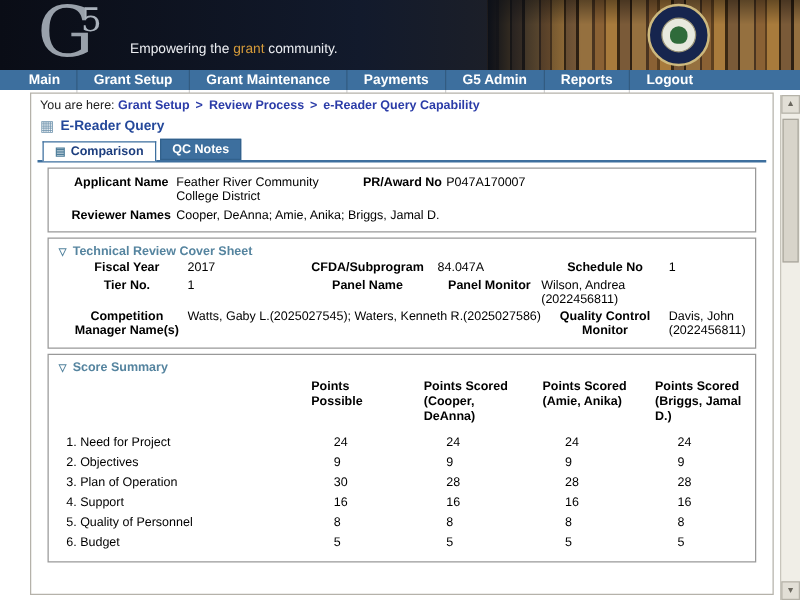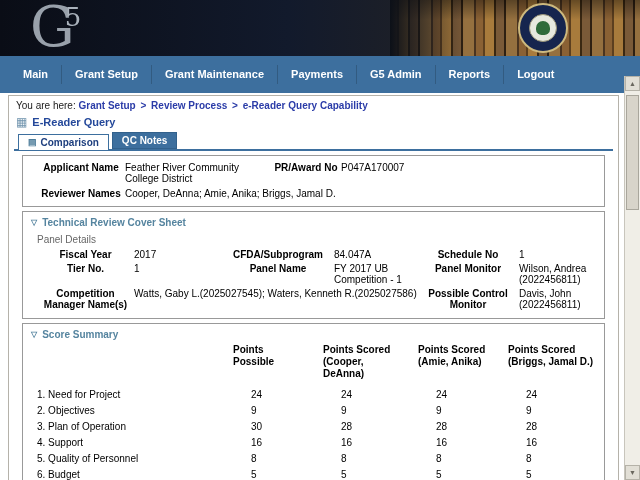--- a/index.html
+++ b/index.html
@@ -20,27 +20,27 @@
   .logo-5 { font-size:26px; vertical-align:20px; margin-left:-10px; color:#aab2bc; }
   .tagline { position:absolute; left:104px; top:33px; font-size:11px; color:#eceef2; }
   .tagline-hl { color:#d49a3a; }
   .seal { position:absolute; right:72px; top:3px; width:50px; height:50px; border-radius:50%;
     background:#16254e; border:2px solid #cdb97e; display:flex; align-items:center; justify-content:center; }
   .seal-inner { width:28px; height:28px; border-radius:50%; background:#e7e9de; border:1px solid #9a9478;
     display:flex; align-items:center; justify-content:center; }
   .seal-tree { width:14px; height:14px; border-radius:50% 50% 40% 40%; background:#2f6b3a; }
 
   
-  .nav { width:640px; height:37px; background:#3d6f9e; display:flex; align-items:center; padding-left:10px; }
+  .nav { width:640px; height:16px; background:#3d6f9e; display:flex; align-items:center; padding-left:10px; }
   .nav-item { color:#fff; font-weight:bold; font-size:11px; padding:0 13px; cursor:pointer;
     border-right:1px solid rgba(0,0,0,.18); line-height:19px; white-space:nowrap; }
   .nav-item:last-child { border-right:none; }
 
   
-  .content-frame { margin:2px 21px 0 8px; border:1px solid #b5b2aa; padding:2px 5px 0 5px; height:402px; overflow:hidden; background:#fff; }
+  .content-frame { margin:2px 21px 0 24px; border:1px solid #b5b2aa; padding:2px 5px 0 5px; height:402px; overflow:hidden; background:#fff; }
 
   .breadcrumb { padding:2px 2px 3px; font-size:10px; color:#222; }
   .bc-link { color:#2b3ca8; font-weight:bold; text-decoration:none; cursor:pointer; }
   .bc-sep { color:#2b3ca8; font-weight:bold; margin:0 2px; }
 
   .title-row { display:flex; align-items:center; gap:5px; padding:2px 2px 4px; }
   .title-icon { color:#6f93ad; font-size:12px; line-height:12px; }
   .page-title { color:#24489a; font-weight:bold; font-size:11px; }
 
   .tabs { display:flex; align-items:flex-end; padding-left:4px; gap:3px; }
@@ -89,20 +89,21 @@
 <body>
 
 <div class="header">
   <div class="books"></div>
   <div class="seal">
     <div class="seal-inner">
       <div class="seal-tree"></div>
     </div>
   </div>
   <div class="logo"><span class="logo-g">G</span><span class="logo-5">5</span></div>
+  <div class="tagline"><span>Empowering the </span><span class="tagline-hl">grant</span><span> community.</span></div>
 </div>
 
 <div class="nav">
   <span class="nav-item">Main</span>
   <span class="nav-item">Grant Setup</span>
   <span class="nav-item">Grant Maintenance</span>
   <span class="nav-item">Payments</span>
   <span class="nav-item">G5 Admin</span>
   <span class="nav-item">Reports</span>
   <span class="nav-item">Logout</span>
@@ -144,44 +145,42 @@
       <span class="lbl">Reviewer Names</span>
       <span class="val span3">Cooper, DeAnna; Amie, Anika; Briggs, Jamal D.</span>
     </div>
   </div>
 
   <div class="panel">
     <div class="section-header">
       <span class="collapse-icon">▽</span>
       <span>Technical Review Cover Sheet</span>
     </div>
-    <div class="sub-label">Panel Details</div>
 
     <div class="cs-row">
       <span class="lbl">Fiscal Year</span>
       <span class="val">2017</span>
       <span class="lbl">CFDA/Subprogram</span>
       <span class="val">84.047A</span>
       <span class="lbl">Schedule No</span>
       <span class="val">1</span>
     </div>
 
     <div class="cs-row">
       <span class="lbl">Tier No.</span>
       <span class="val">1</span>
       <span class="lbl">Panel Name</span>
-      <span class="val">FY 2017 UB Competition - 1</span>
       <span class="lbl">Panel Monitor</span>
       <span class="val">Wilson, Andrea (2022456811)</span>
     </div>
 
     <div class="cs-row-merged">
       <span class="lbl">Competition Manager Name(s)</span>
       <span class="val nowrap">Watts, Gaby L.(2025027545); Waters, Kenneth R.(2025027586)</span>
-      <span class="lbl">Possible Control Monitor</span>
+      <span class="lbl">Quality Control Monitor</span>
       <span class="val">Davis, John (2022456811)</span>
     </div>
   </div>
 
   <div class="panel">
     <div class="section-header">
       <span class="collapse-icon">▽</span>
       <span>Score Summary</span>
     </div>
 

